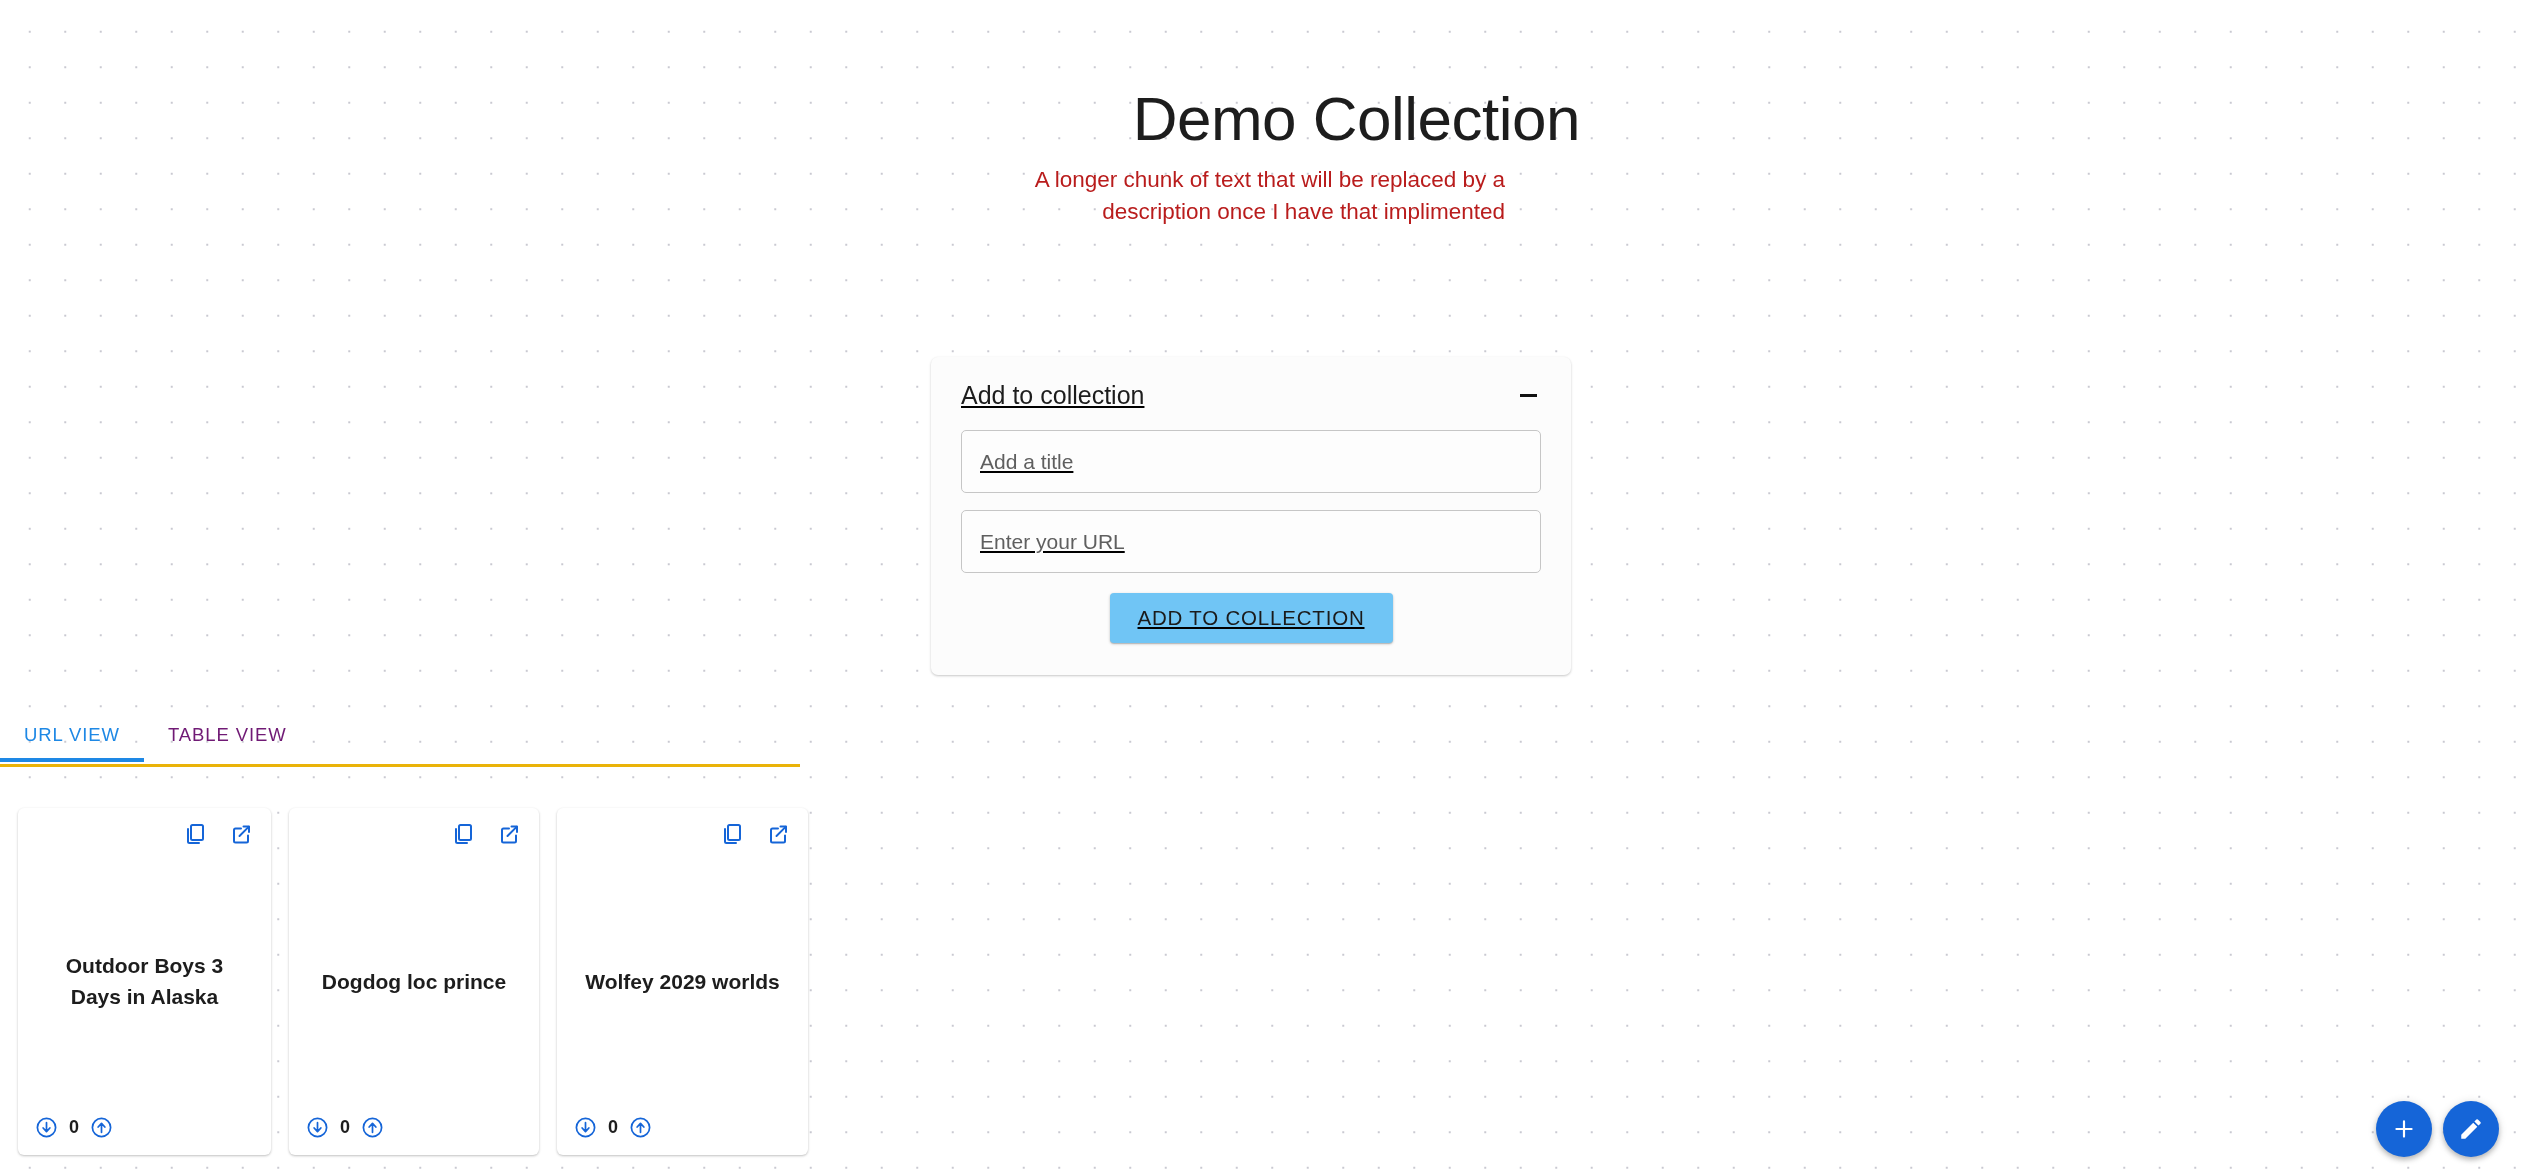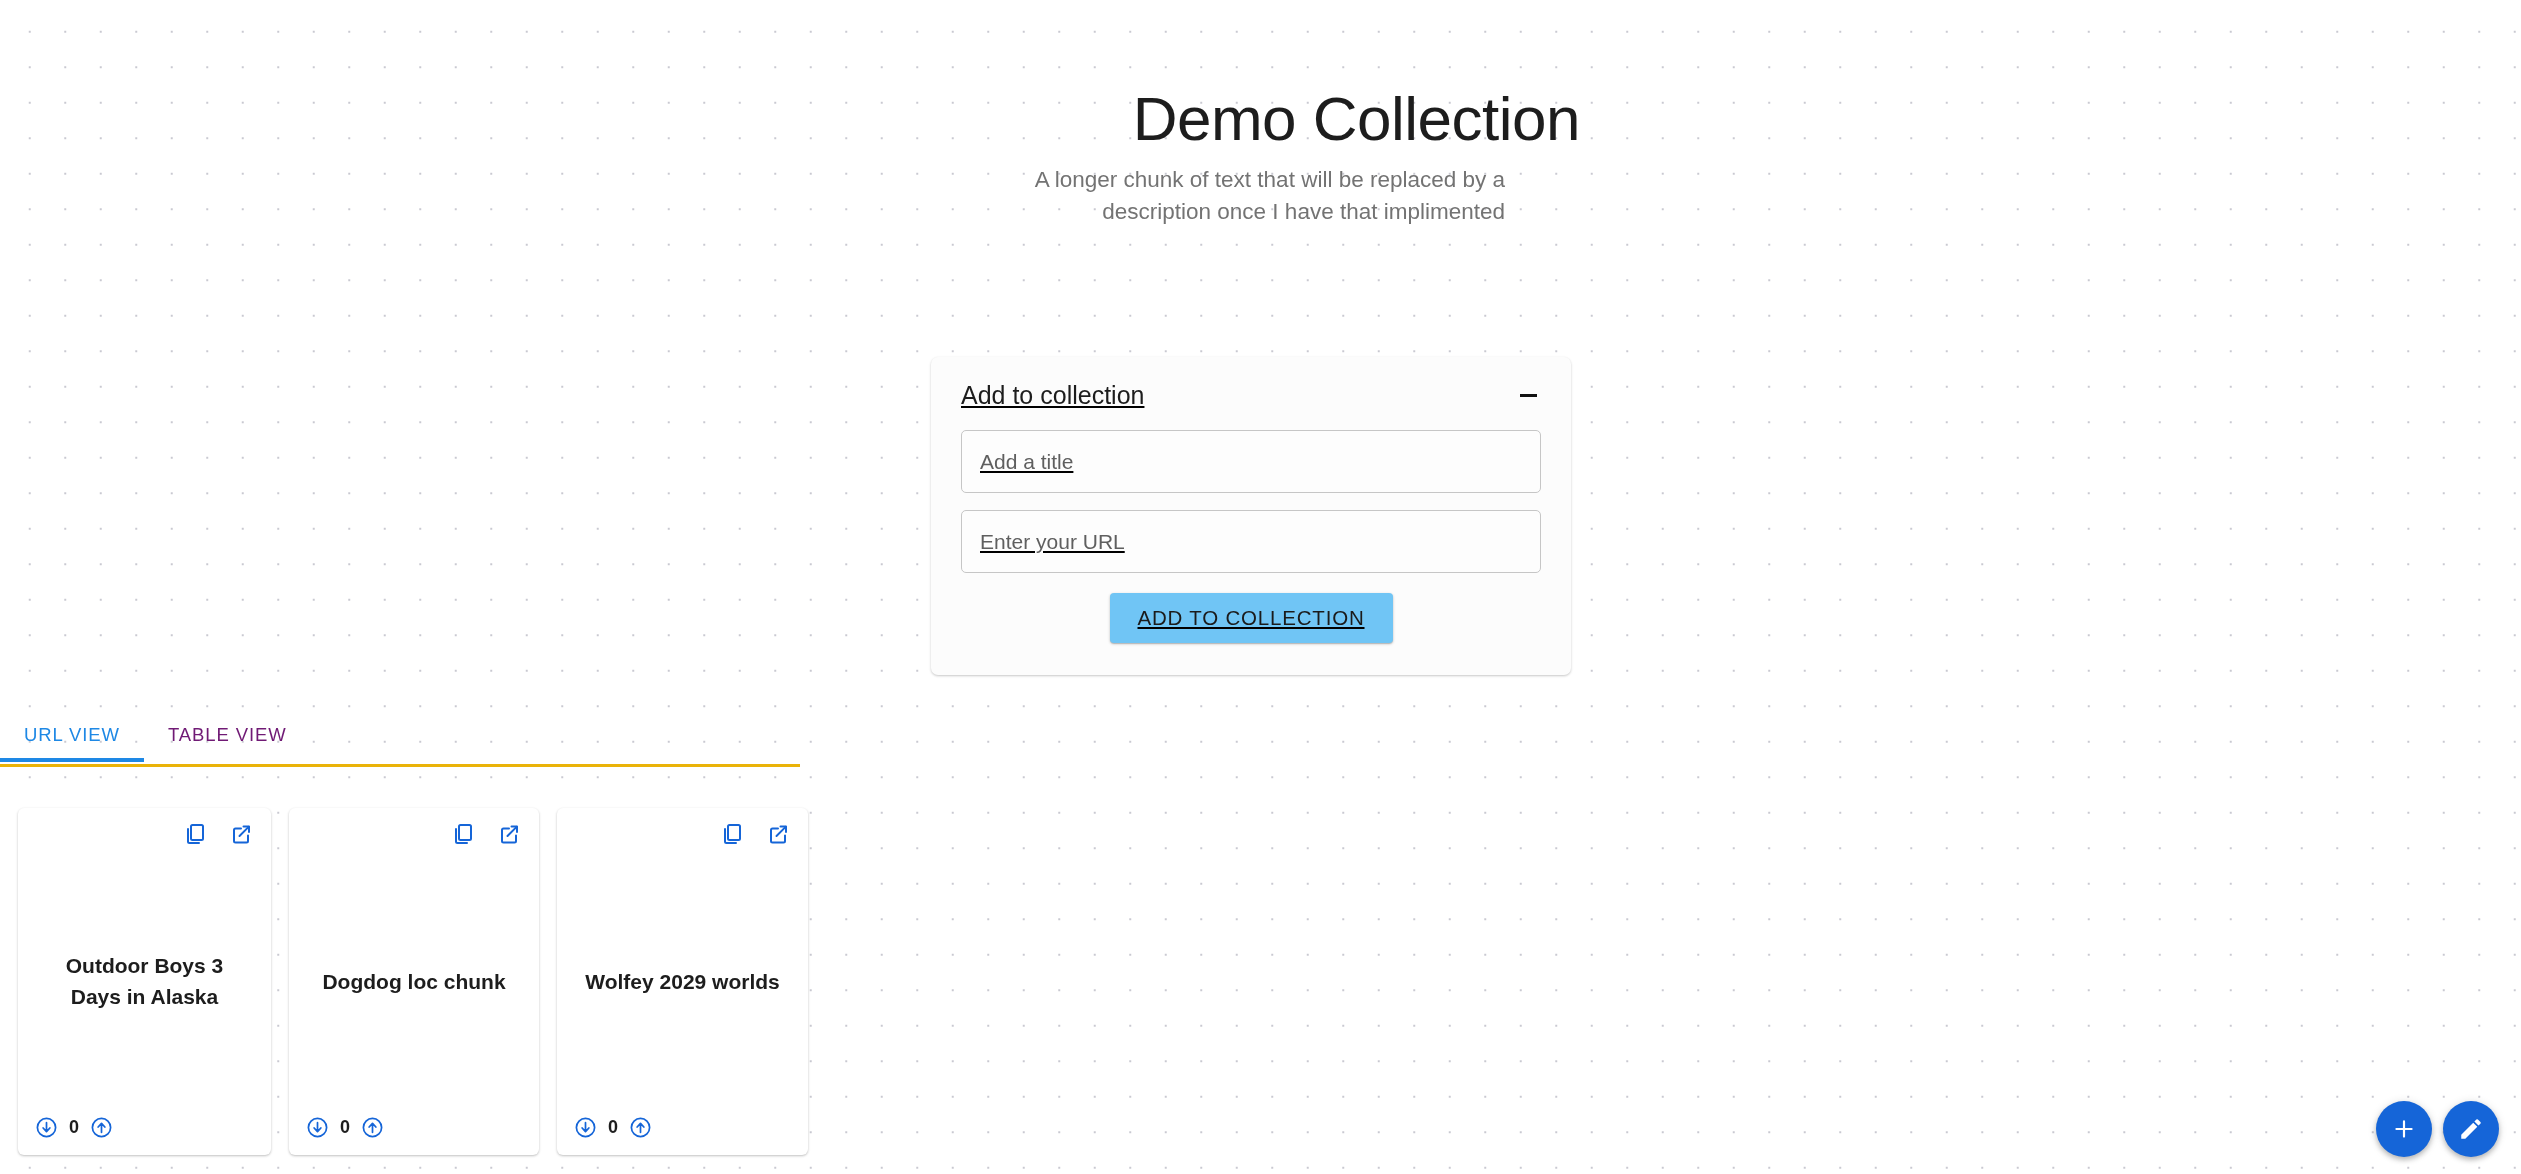--- a/index.html
+++ b/index.html
@@ -32,21 +32,21 @@
     line-height: 1.0;
     font-weight: 400;
     color: #1d1d1d;
     letter-spacing: -0.5px;
     margin: 0;
   }
   #page-description {
     margin-top: 14px;
     font-size: 22.5px;
     line-height: 32px;
-    color: #737373;
+    color: #b91c1c;
     max-width: 545px;
   }
 
   
   #add-card {
     position: absolute;
     left: 931px;
     top: 357px;
     width: 640px;
     background: #fcfcfc;
@@ -307,21 +307,21 @@
       <svg class="card-action-icon" viewBox="0 0 24 24" fill="none" stroke="#1565d8" stroke-width="2">
         <rect x="8" y="3" width="12" height="15" rx="1.5"></rect>
         <path d="M5 7v12.5A1.5 1.5 0 0 0 6.5 21H16" stroke-linecap="round"></path>
       </svg>
       <svg class="card-action-icon" viewBox="0 0 24 24" fill="none" stroke="#1565d8" stroke-width="2">
         <path d="M19 13.5V19a1.5 1.5 0 0 1-1.5 1.5h-11A1.5 1.5 0 0 1 5 19V8a1.5 1.5 0 0 1 1.5-1.5H12" stroke-linecap="round"></path>
         <path d="M14.5 4.5H20V10" stroke-linecap="round" stroke-linejoin="round"></path>
         <path d="M19.6 4.9L10.5 14" stroke-linecap="round"></path>
       </svg>
     </div>
-    <div class="card-title">Dogdog loc chunk</div>
+    <div class="card-title">Dogdog loc prince</div>
     <div class="card-votes">
       <svg class="vote-icon" viewBox="0 0 24 24" fill="none" stroke="#1565d8" stroke-width="1.8">
         <circle cx="12" cy="12" r="9.5"></circle>
         <path d="M12 7v9M8.5 12.5L12 16.3l3.5-3.8" stroke-linecap="round" stroke-linejoin="round"></path>
       </svg>
       <span class="vote-count">0</span>
       <svg class="vote-icon" viewBox="0 0 24 24" fill="none" stroke="#1565d8" stroke-width="1.8">
         <circle cx="12" cy="12" r="9.5"></circle>
         <path d="M12 17V8M8.5 11.5L12 7.7l3.5 3.8" stroke-linecap="round" stroke-linejoin="round"></path>
       </svg>

